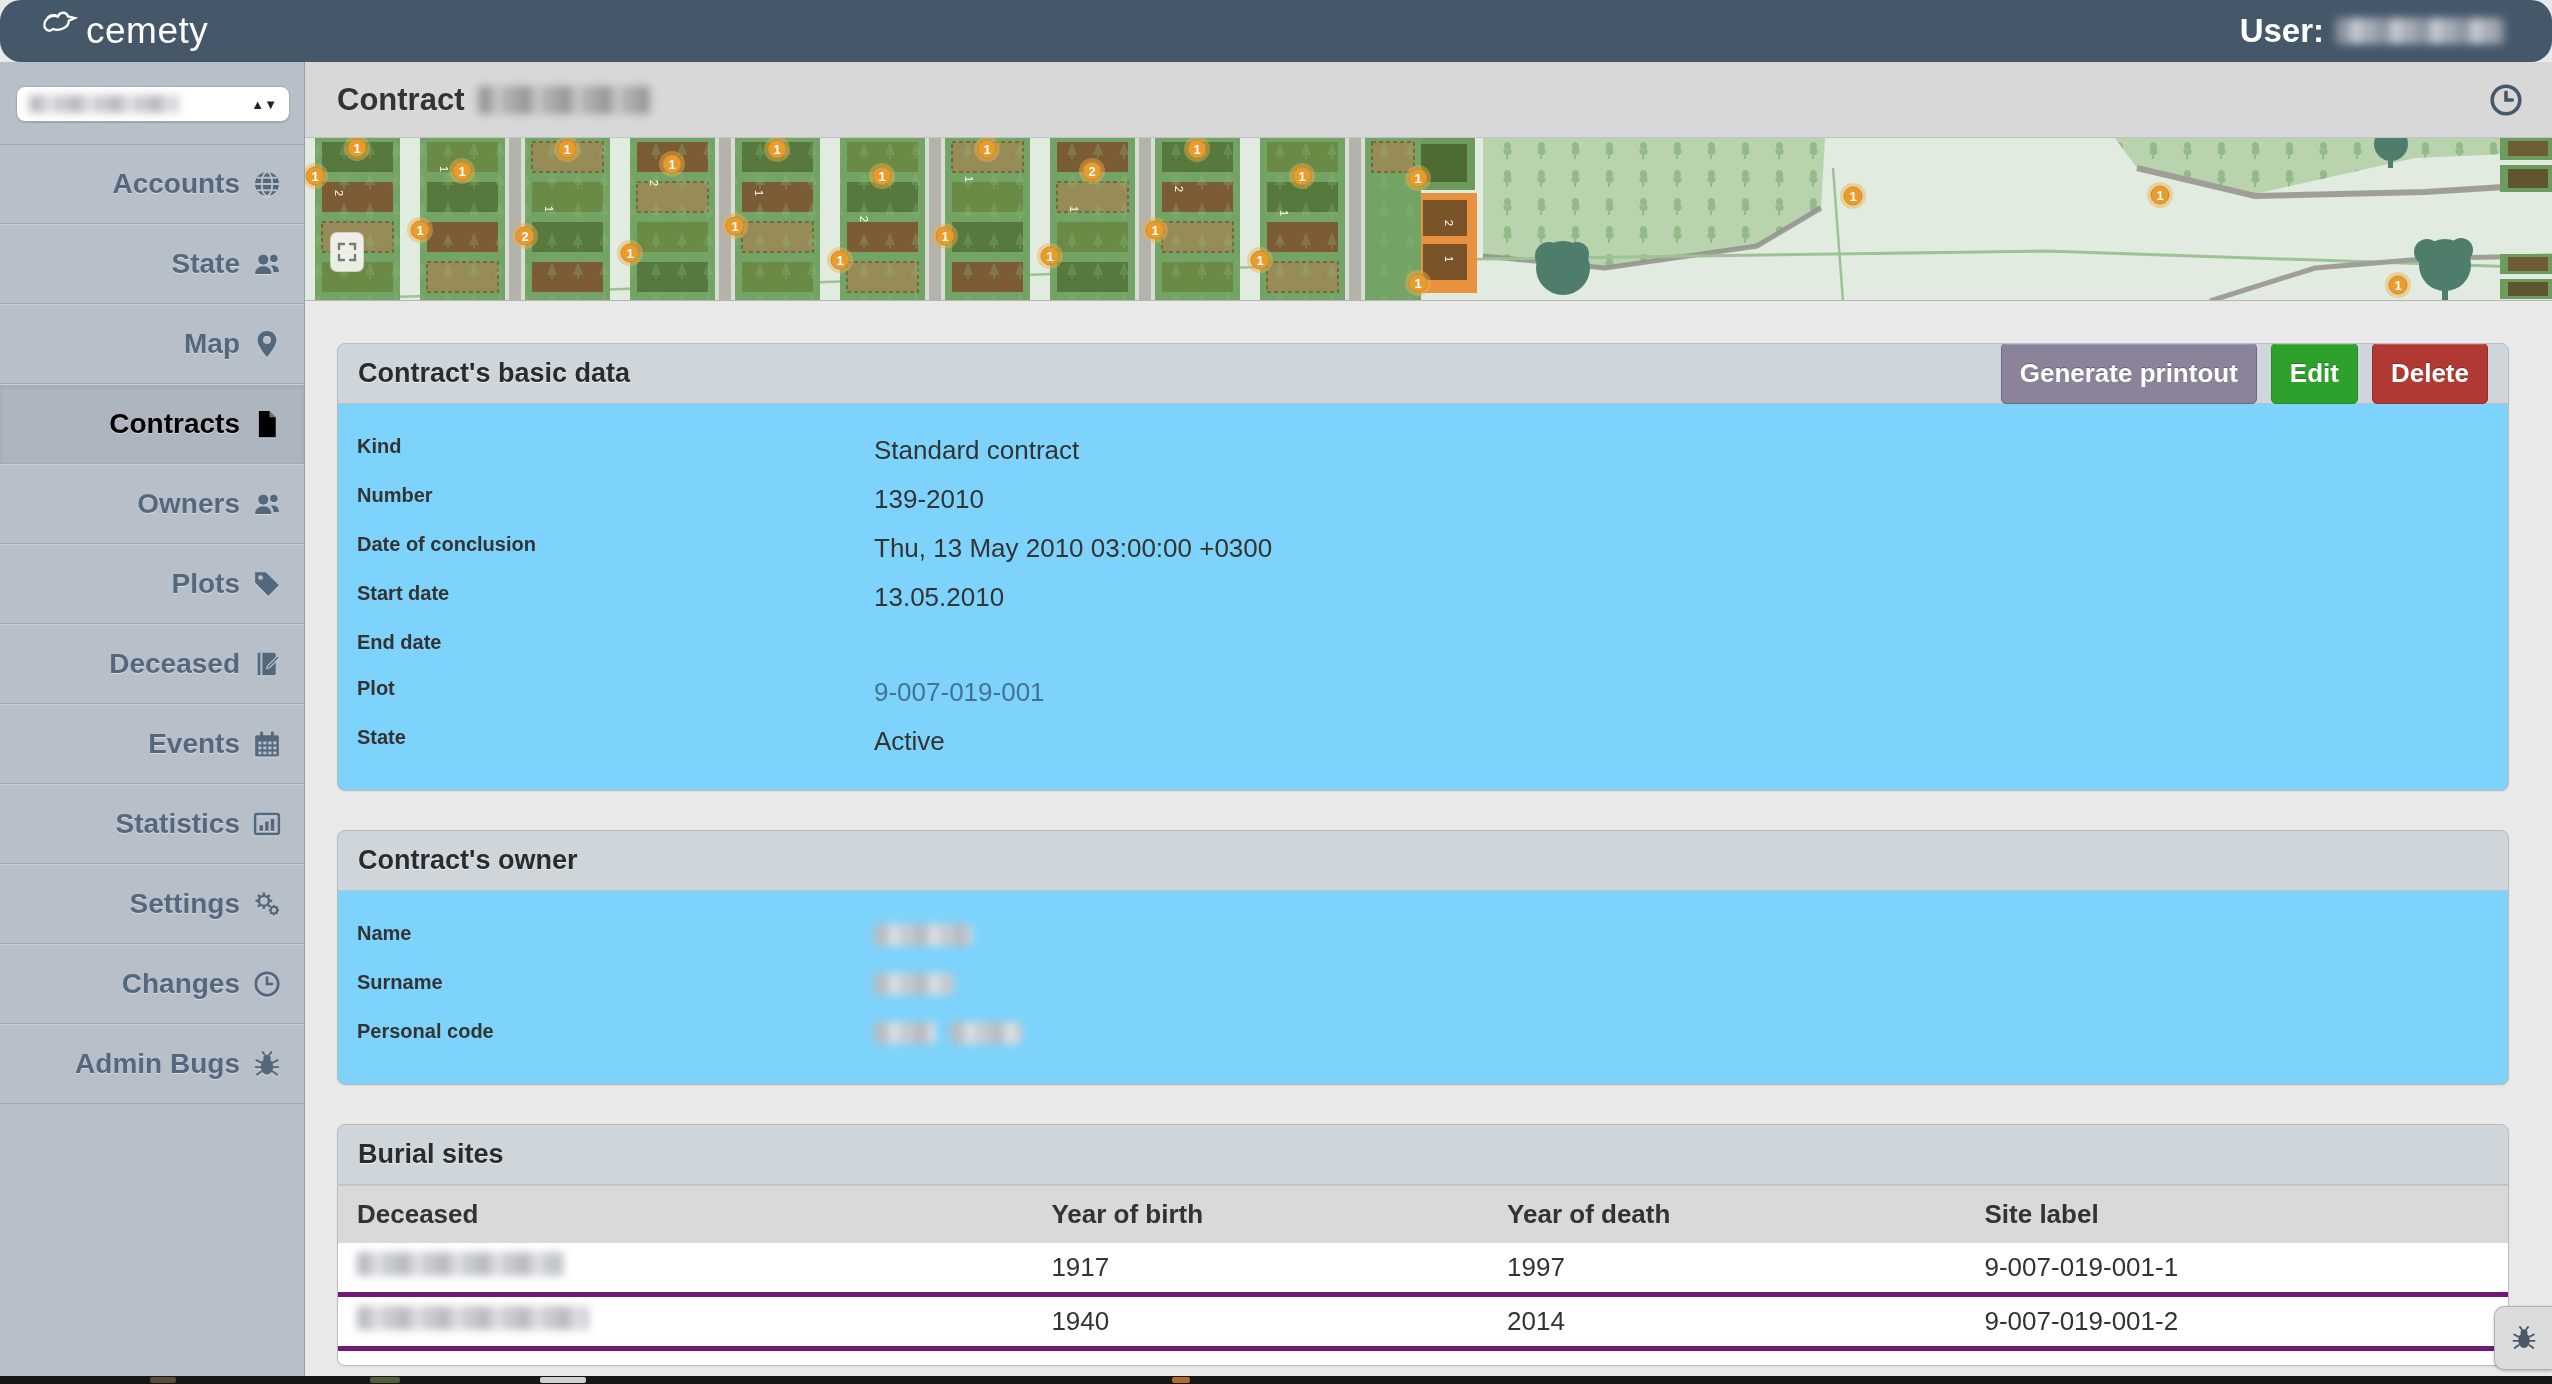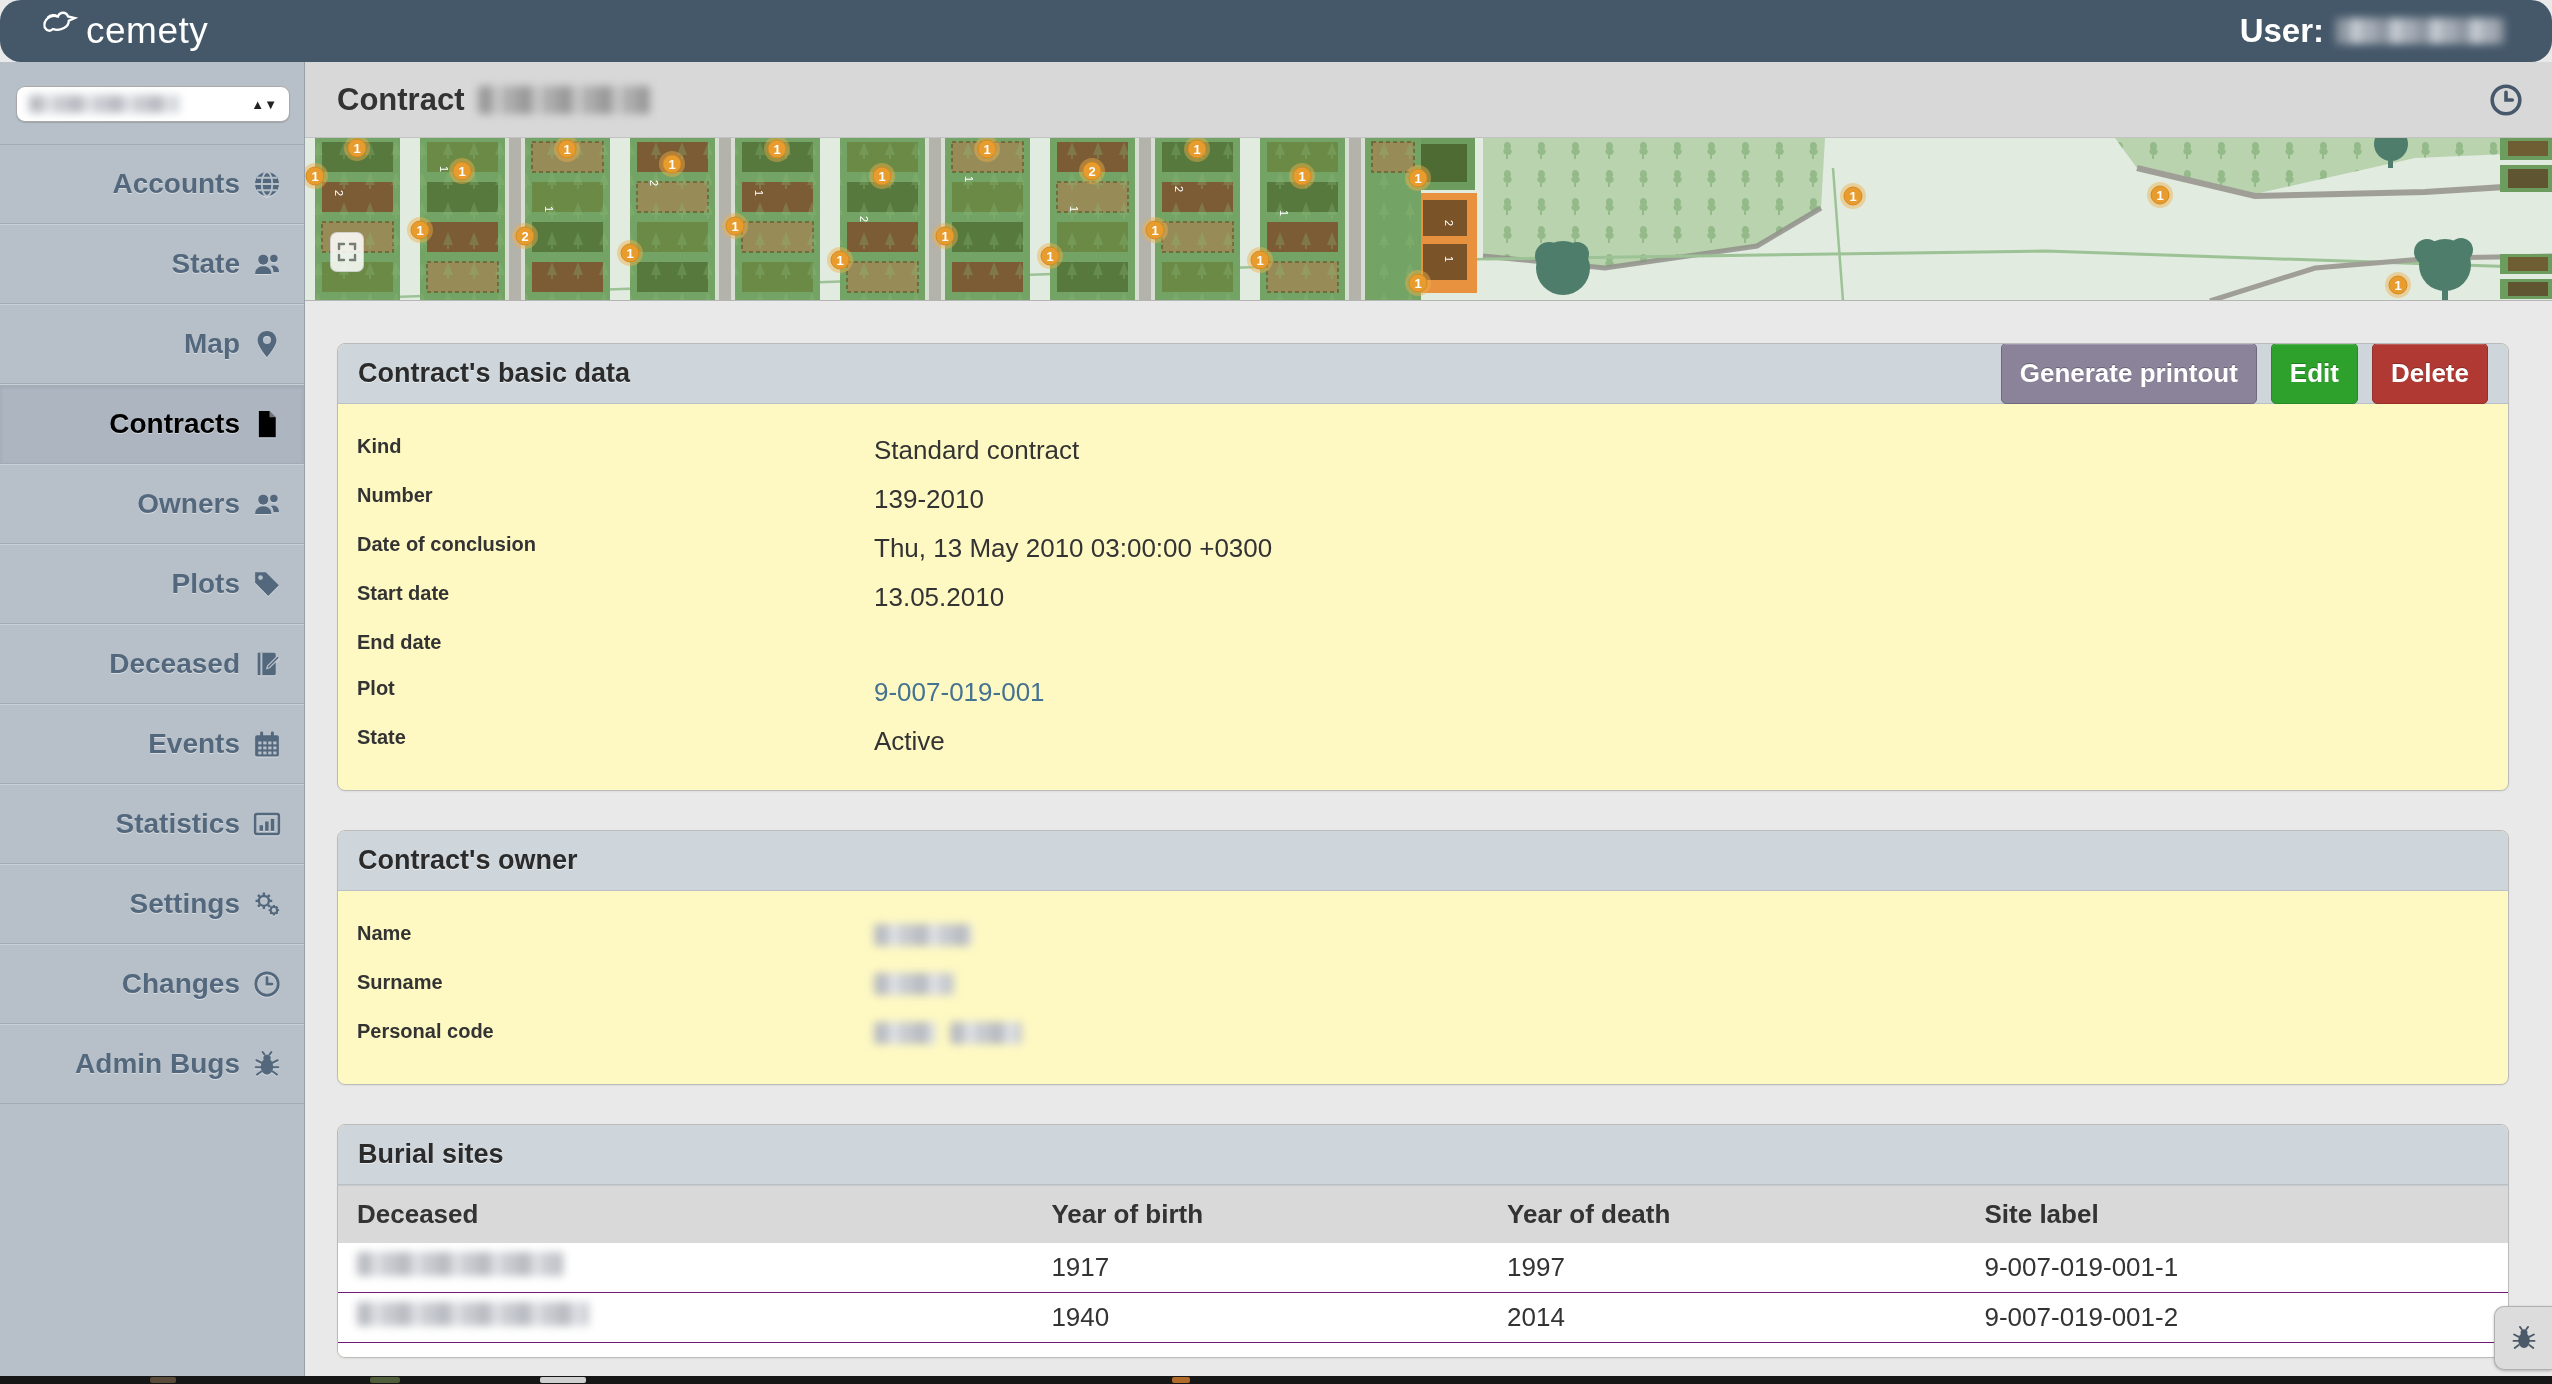--- a/index.html
+++ b/index.html
@@ -44,39 +44,39 @@
 
   
   .map-strip { position:relative; height:163px; border-bottom:1px solid #b5b5b5; background:#e1ebe0; overflow:hidden; }
   .map-strip svg.mapsvg { display:block; }
   .map-expand-btn { position:absolute; left:25px; top:94px; width:34px; height:40px; background:rgba(255,255,255,.85);
                     border:1px solid rgba(0,0,0,.12); border-radius:7px; display:flex; align-items:center; justify-content:center; cursor:pointer; }
   .map-expand-btn svg { width:20px; height:20px; color:#757d75; }
 
   
   .scroll-area { flex:1; overflow:hidden; padding:42px 43px 0 32px; }
-  .panel { background:#fef9c3; border:1px solid #bbb; border-radius:8px; margin-bottom:39px; box-shadow:0 1px 2px rgba(0,0,0,.05); overflow:hidden; }
+  .panel { background:#7dd3fc; border:1px solid #bbb; border-radius:8px; margin-bottom:39px; box-shadow:0 1px 2px rgba(0,0,0,.05); overflow:hidden; }
   .panel-header { background:#ced6db; border-bottom:1px solid #b9c1c6; padding:0 20px; height:60px; display:flex; align-items:center; }
   .panel-title { font-size:27px; font-weight:700; color:#2b2b2b; text-shadow:0 1px 0 rgba(255,255,255,.55); }
   .panel-actions { margin-left:auto; display:flex; gap:14px; }
   .btn { border-radius:5px; font-size:26px; font-weight:700; color:#fff; padding:14px 18px; cursor:pointer; border:1px solid;
          text-shadow:0 -1px 0 rgba(0,0,0,.25); box-shadow:inset 0 1px 0 rgba(255,255,255,.18); }
   .btn-gray   { background:#8a8399; border-color:#6f687f; }
   .btn-green  { background:#2ea12c; border-color:#27892a; }
   .btn-red    { background:#b03a33; border-color:#95312b; }
 
   .panel-body { padding:22px 0 24px 0; }
   .field-row { display:flex; padding:9px 0; min-height:46px; }
   .field-label { width:536px; padding-left:19px; font-size:20px; font-weight:700; color:#333; flex:none; }
   .field-value { font-size:26px; color:#333; }
   .link { color:#447291; text-decoration:none; cursor:pointer; }
 
   table.grid { width:100%; border-collapse:collapse; font-size:26px; color:#333; }
   table.grid thead th { background:#d9d9d9; border-top:1px solid #c8c8c8; text-align:left; font-weight:700; padding:13px 0 13px 19px; }
-  table.grid tbody td { background:#fff; padding:9px 0 9px 19px; border-bottom:1px solid #701a75; }
+  table.grid tbody td { background:#fff; padding:9px 0 9px 19px; border-bottom:5px solid #701a75; }
   .tbl-pad { height:14px; background:#fff; }
 
   
   .bug-fab { position:fixed; right:0; top:1306px; width:58px; height:64px; background:#dcdcdc; border:1px solid #b0b0b0; border-right:none;
              border-radius:10px 0 0 10px; display:flex; align-items:center; justify-content:center; box-shadow:0 1px 3px rgba(0,0,0,.25); cursor:pointer; z-index:60; }
   .bug-fab svg { width:28px; height:28px; color:#4a5a68; }
 
   
   .bottom-strip { position:fixed; left:0; right:0; bottom:0; height:8px; background:#161616; z-index:70; }
   .bottom-strip i { position:absolute; top:1px; height:6px; border-radius:2px; }

